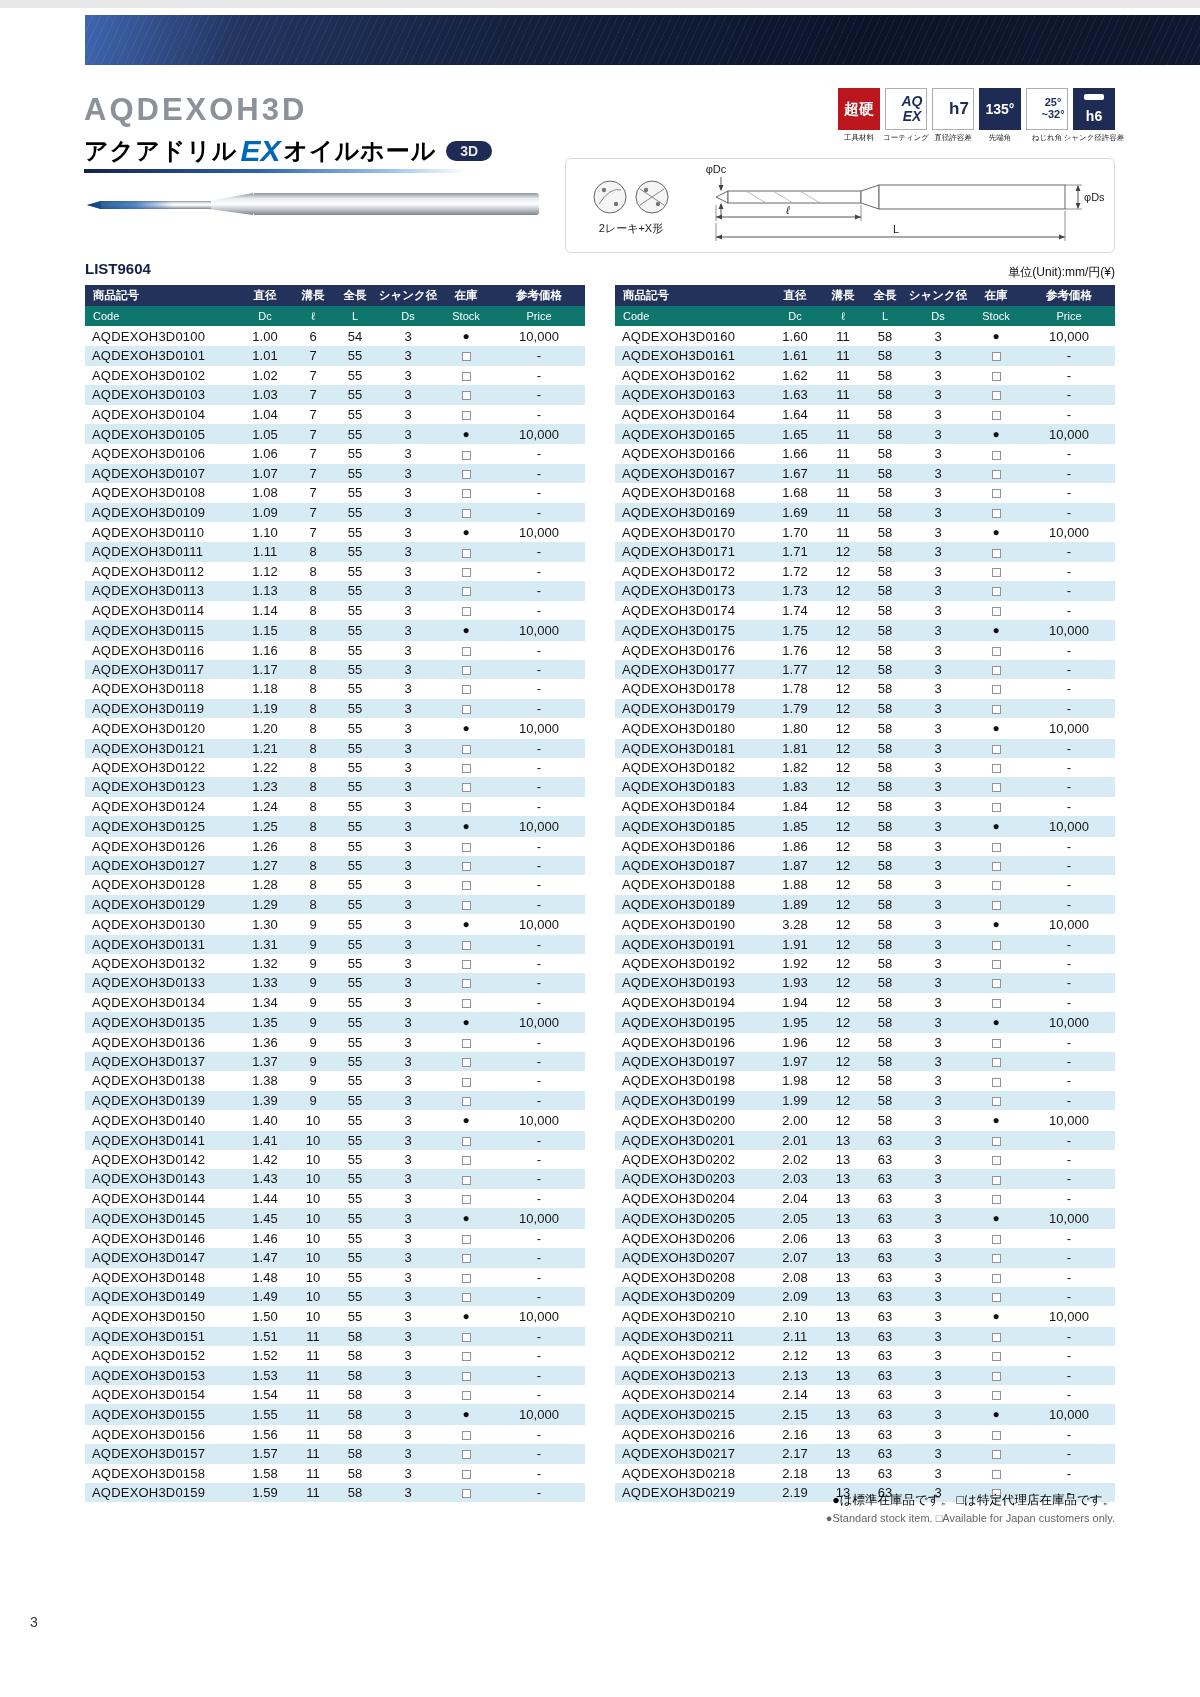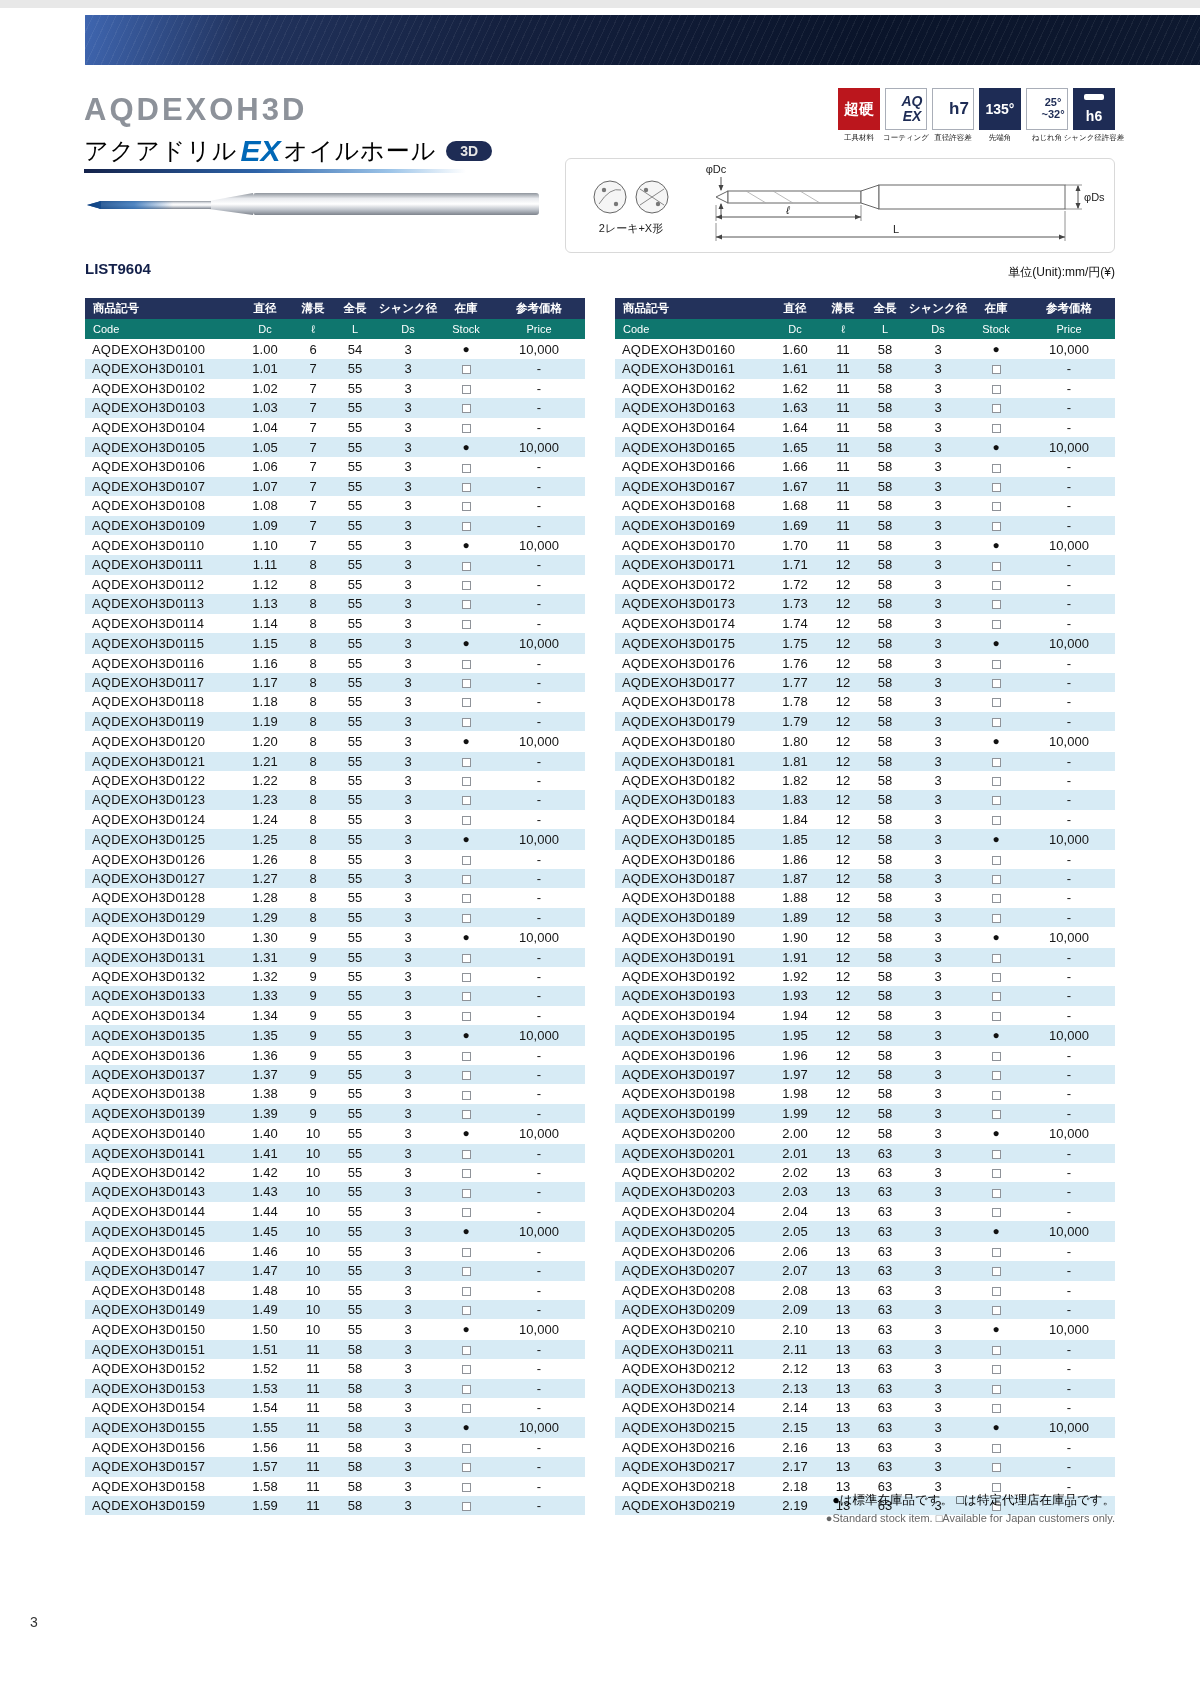--- a/index.html
+++ b/index.html
@@ -9,21 +9,21 @@
   
   .top-band { position:absolute; top:7px; left:85px; right:0; height:50px;
     background:
       repeating-linear-gradient(115deg, rgba(255,255,255,0.06) 0 1px, transparent 1px 7px),
       linear-gradient(100deg,#3f66b0 0%, #22345f 14%, #14203e 38%, #0a142a 70%, #0e1930 100%);
   }
 
   
   .model-title { position:absolute; left:84px; top:84px; font-size:31px; font-weight:bold; color:#8d929a; letter-spacing:3px; }
   .subtitle { position:absolute; left:84px; top:126px; display:flex; align-items:center; height:34px; }
-  .sub-jp { font-size:24px; font-weight:normal; color:#000; letter-spacing:1px; }
+  .sub-jp { font-size:24px; font-weight:bold; color:#000; letter-spacing:1px; }
   .sub-ex { font-size:30px; font-weight:bold; font-style:italic; color:#0068b7; margin:0 3px; }
   .badge-3d { margin-left:10px; background:#1e2c55; color:#e5e5e5; font-size:14px; font-weight:bold; border-radius:11px; padding:2px 14px; }
   .subtitle-underline { position:absolute; left:84px; top:161px; width:382px; height:4px;
     background:linear-gradient(90deg,#14224a 0%, #2d63a8 45%, #9cc4e8 80%, rgba(255,255,255,0) 100%); }
 
   
   .spec-badges { position:absolute; top:80px; right:85px; display:flex; gap:5px; }
   .spec-badge { width:42px; display:flex; flex-direction:column; align-items:center; }
   .badge-box { width:42px; height:42px; display:flex; flex-direction:column; align-items:center; justify-content:center;
     font-weight:bold; white-space:pre-line; text-align:center; line-height:1.05; }
@@ -41,21 +41,21 @@
   
   .drill-photo { position:absolute; left:85px; top:168px; }
   .diagram { position:absolute; left:565px; top:150px; width:550px; height:95px;
     border:1px solid #d9d9d9; border-radius:6px; background:#fff; }
 
   
   .list-no { position:absolute; left:85px; top:252px; font-size:15px; font-weight:bold; color:#13204a; }
   .unit-note { position:absolute; right:85px; top:256px; font-size:12px; color:#111; }
 
   
-  .tables { position:absolute; left:85px; top:290px; display:flex; gap:30px; }
+  .tables { position:absolute; left:85px; top:277px; display:flex; gap:30px; }
   table { width:500px; border-collapse:collapse; table-layout:fixed; }
   tr.h-jp th { background:#23325b; color:#fff; font-size:11.5px; height:21px; font-weight:bold; padding:0; text-align:center; }
   tr.h-en th { background:#0f766e; color:#fff; font-size:11px; height:17px; font-weight:normal; padding:4px; text-align:center; }
   tr.h-jp th:first-child, tr.h-en th:first-child { text-align:left; padding-left:8px; }
   tbody td { height:19.4px; line-height:19.4px; font-size:13px; text-align:center; padding:0; color:#151515; }
   td.code { text-align:left; padding-left:7px; letter-spacing:0.2px; }
   tbody tr:nth-child(even) { background:#d7ebf5; }
   .dot { font-size:12px; color:#111; }
   .sq { display:inline-block; width:9px; height:9px; border:1px solid #8f9399; background:#fff; vertical-align:middle; }
 
@@ -1064,21 +1064,21 @@
             <td class="code">AQDEXOH3D0189</td>
             <td>1.89</td>
             <td>12</td>
             <td>58</td>
             <td>3</td>
             <td><span class="sq"></span></td>
             <td>-</td>
           </tr>
           <tr>
             <td class="code">AQDEXOH3D0190</td>
-            <td>1.90</td>
+            <td>3.28</td>
             <td>12</td>
             <td>58</td>
             <td>3</td>
             <td><span class="dot">●</span></td>
             <td>10,000</td>
           </tr>
           <tr>
             <td class="code">AQDEXOH3D0191</td>
             <td>1.91</td>
             <td>12</td>

